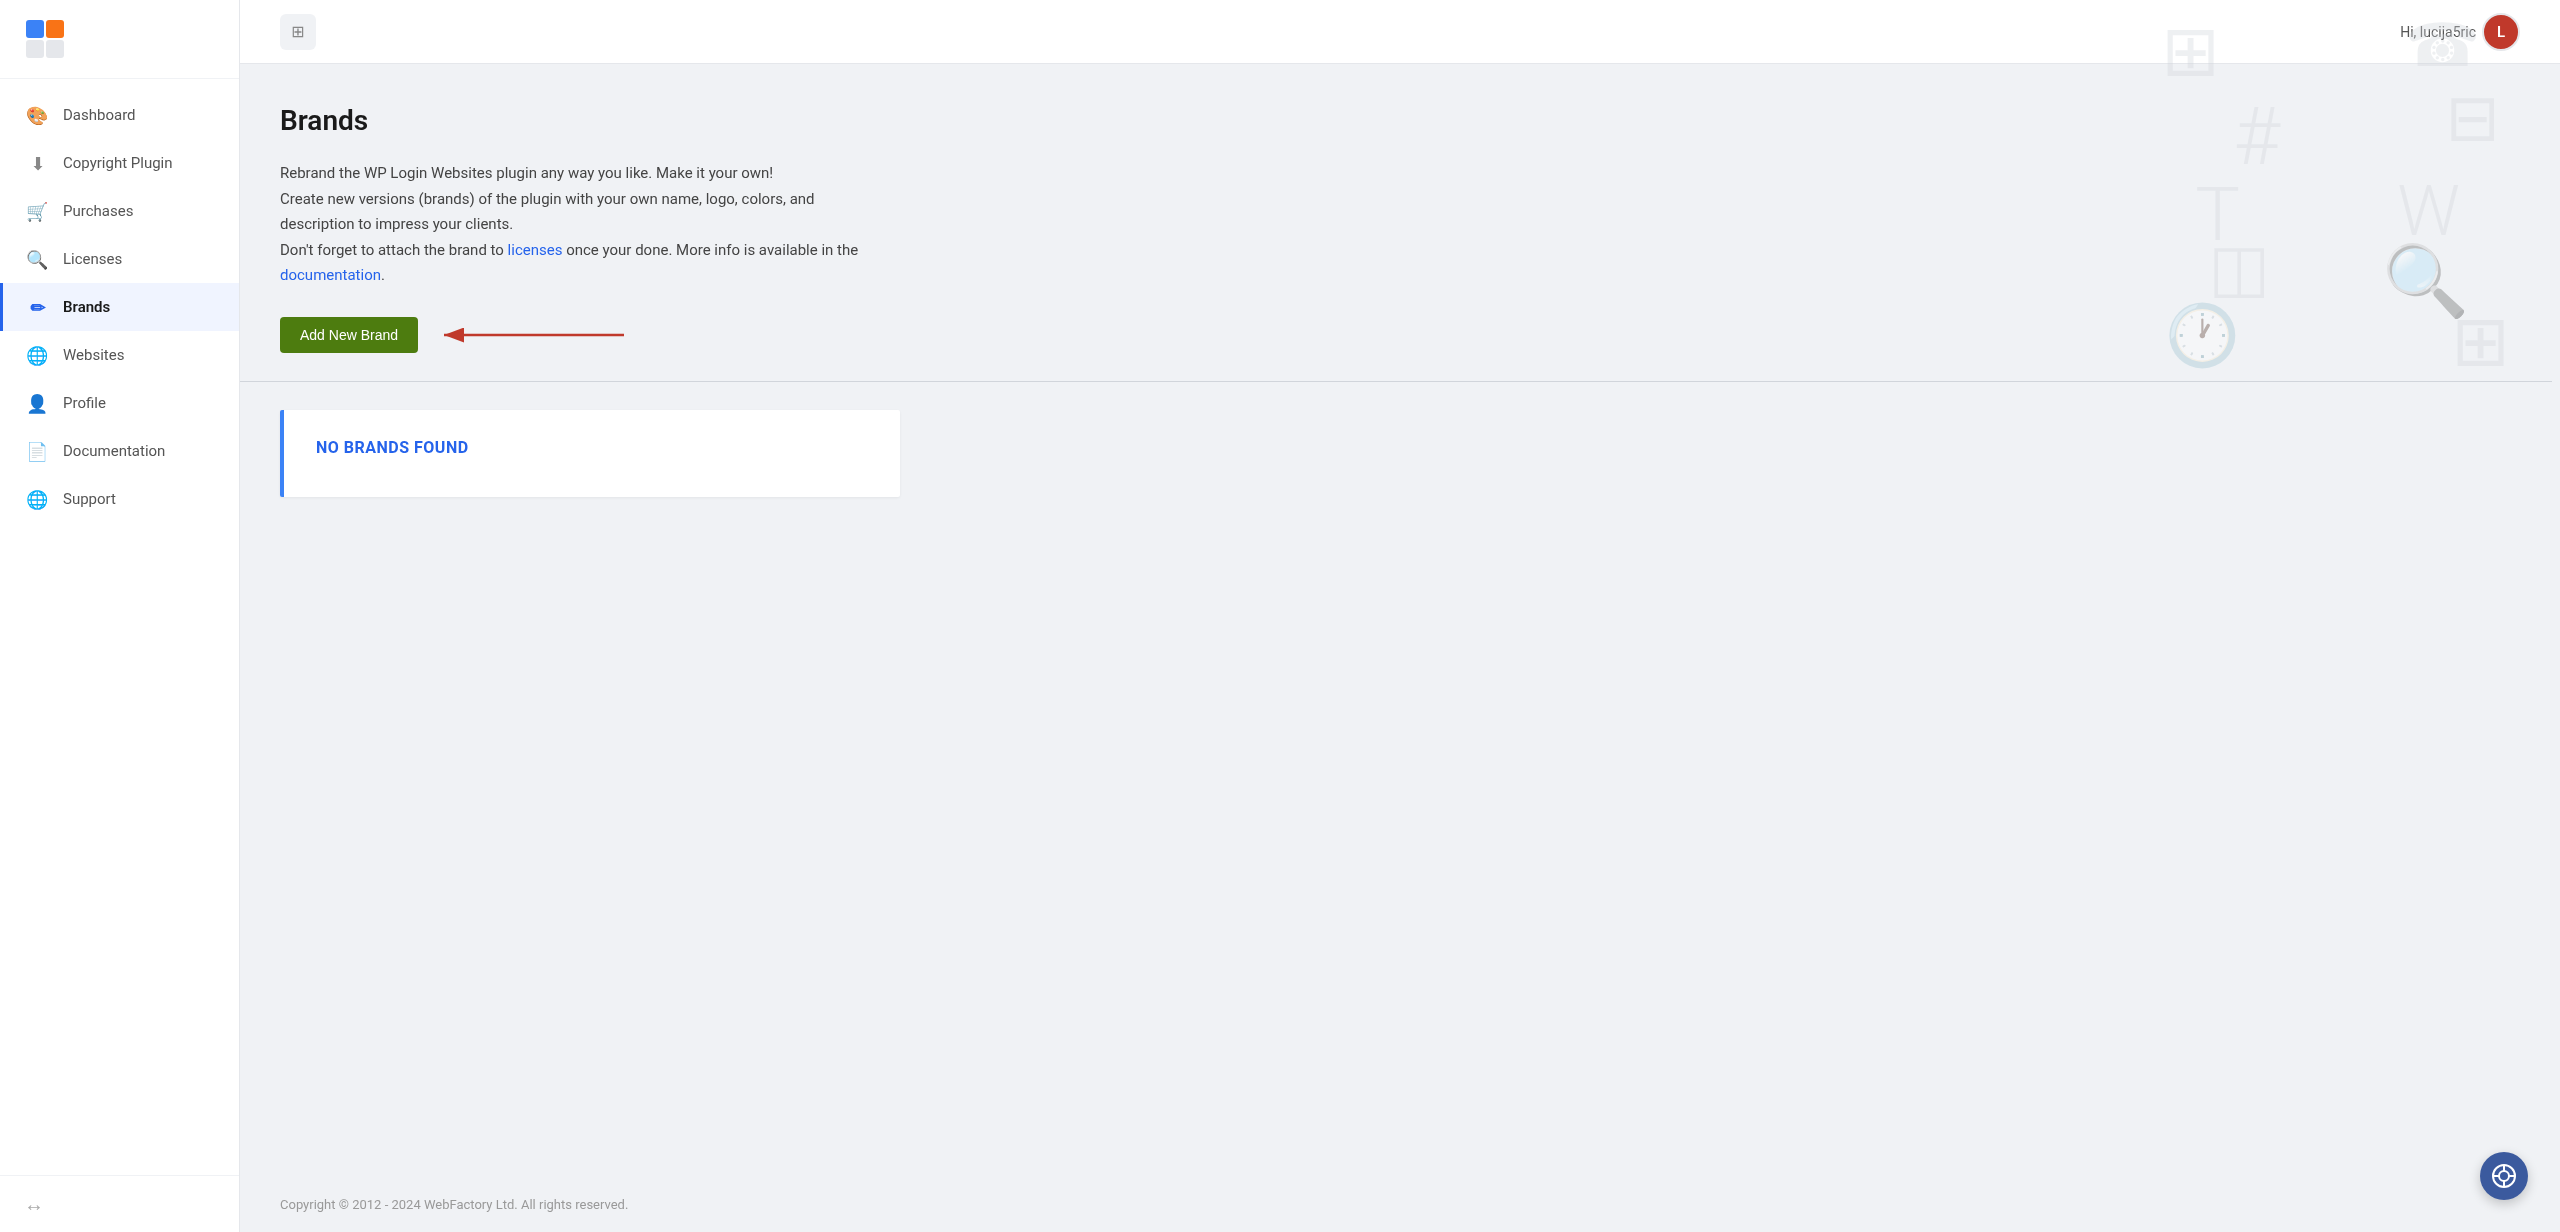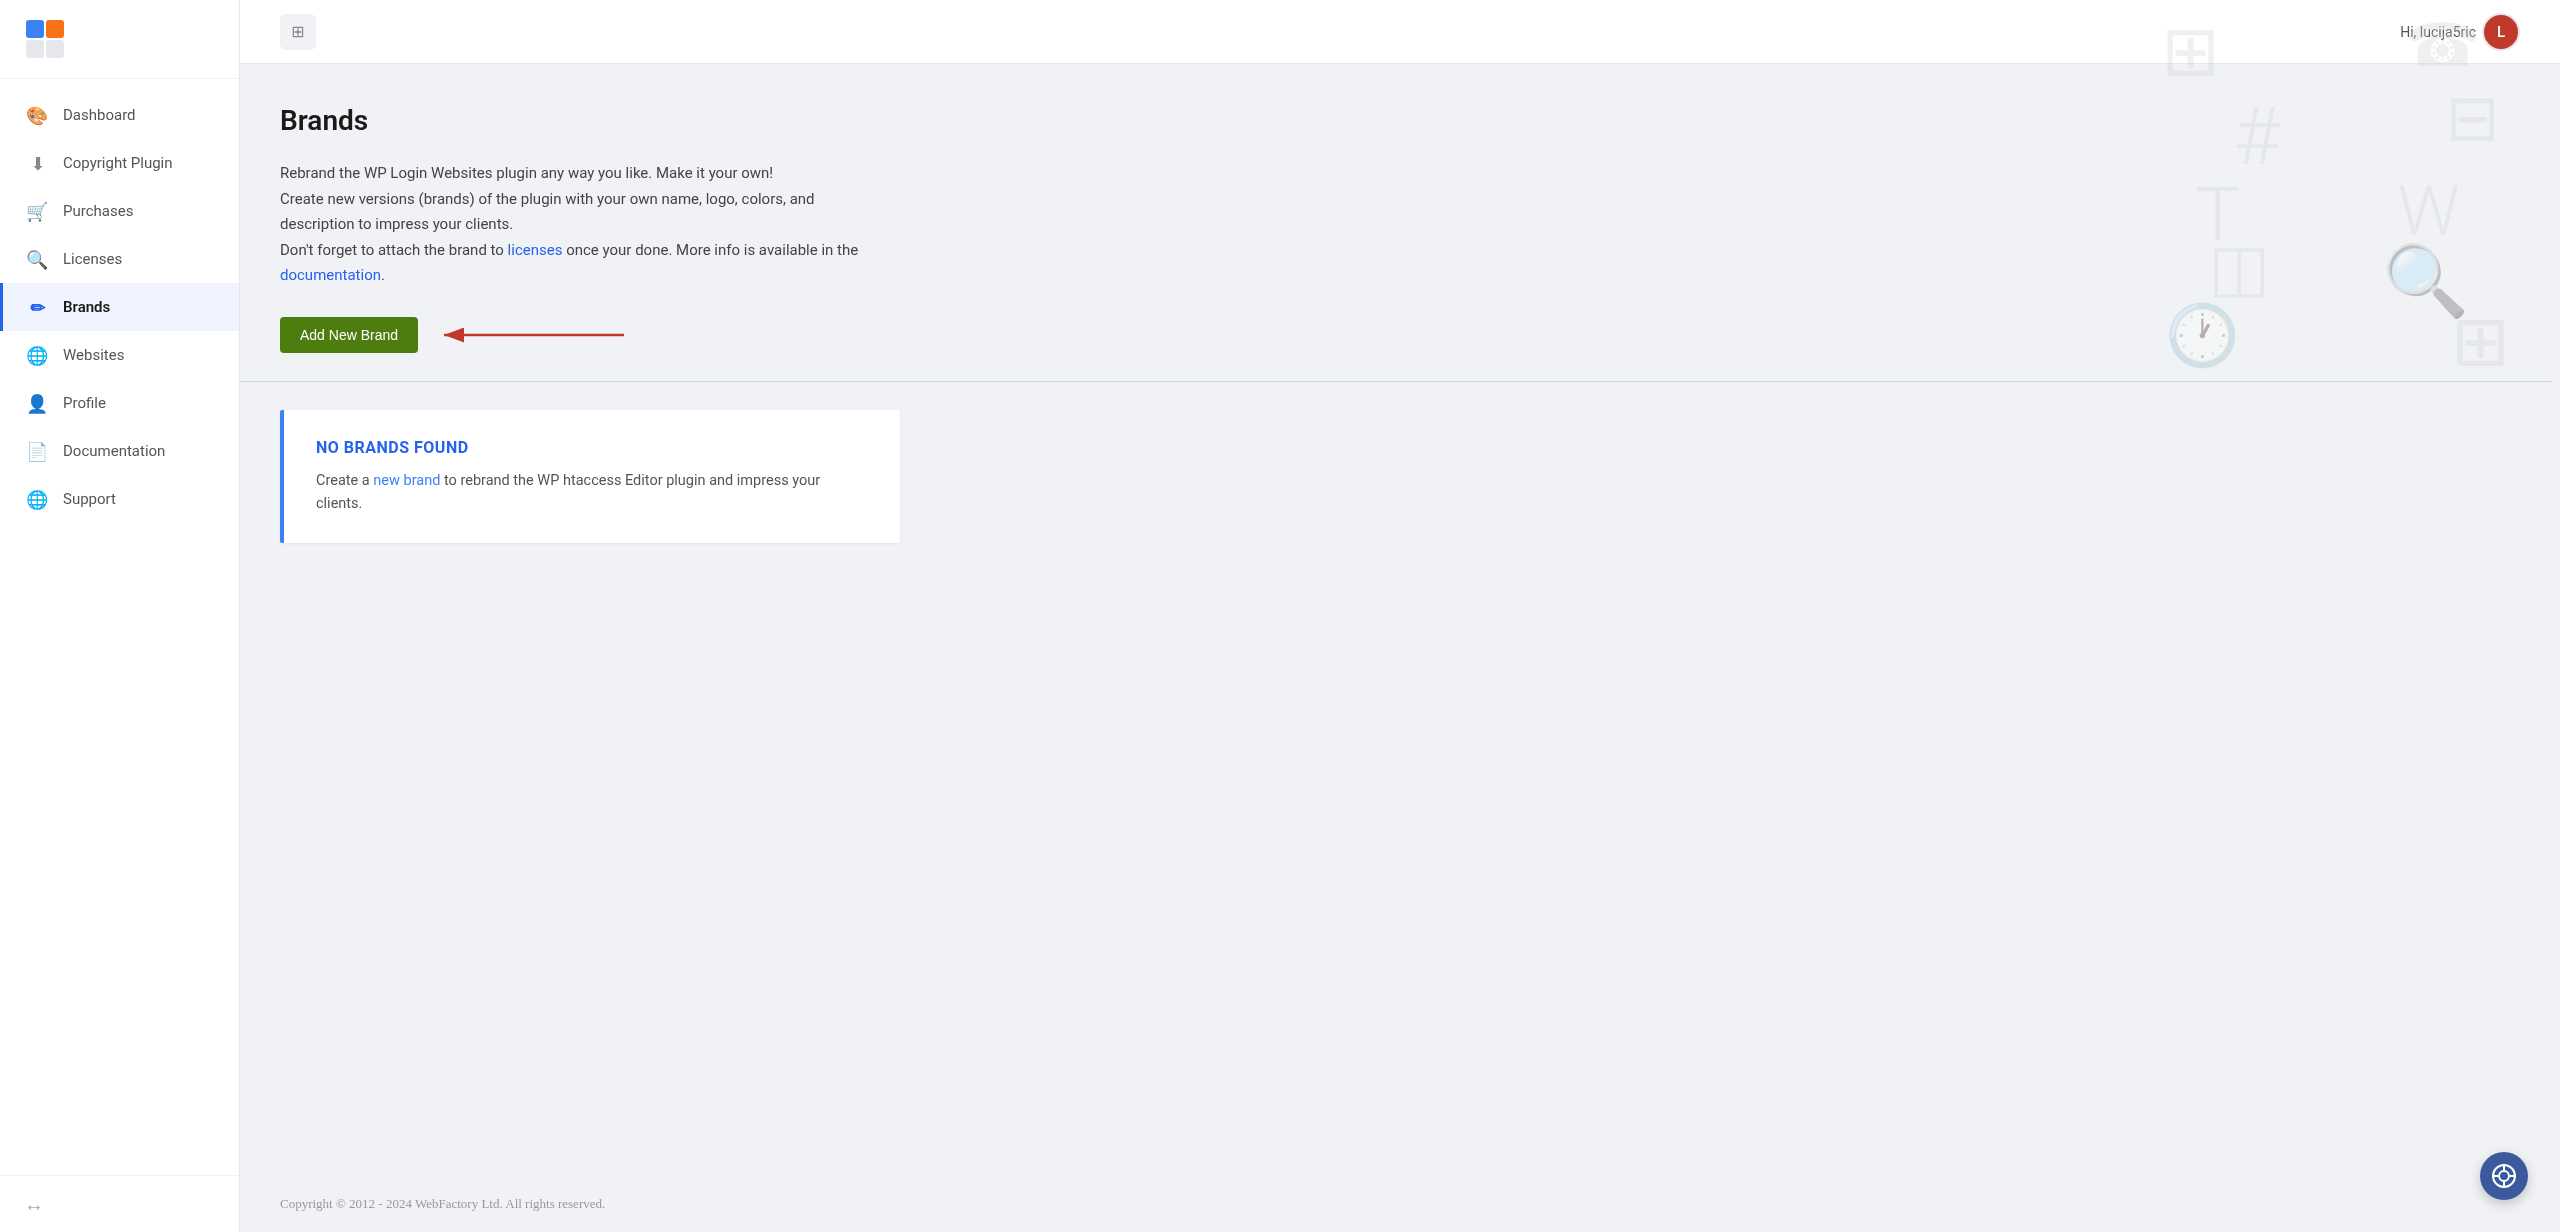--- a/index.html
+++ b/index.html
@@ -217,21 +217,20 @@
     }
 
     
     .footer {
       padding: 20px 40px;
       color: #999;
       font-size: 13px;
       background: transparent;
       position: relative;
       z-index: 1;
-      font-family: Liberation Serif, serif;
     }
 
     
     .support-fab {
       position: fixed;
       bottom: 32px;
       right: 32px;
       width: 48px; height: 48px;
       background: #3b5a9e;
       border-radius: 50%;
@@ -347,23 +346,20 @@
           </defs>
           <line x1="190" y1="14" x2="10" y2="14" stroke="#c0392b" stroke-width="2.5" marker-end="url(#arrowhead)"></line>
         </svg>
       </span>
     </div>
 
     <hr class="section-divider">
 
     <div class="no-brands-card">
       <div class="no-brands-title">NO BRANDS FOUND</div>
-      <p class="no-brands-text">
-        Create a <a href="#">new brand</a> to rebrand the WP htaccess Editor plugin and impress your clients.
-      </p>
     </div>
   </div>
 
   <div class="footer">
     <span>Copyright © 2012 - 2024 WebFactory Ltd. All rights reserved.</span>
   </div>
 
   <div class="support-fab">
     <svg width="26" height="26" viewBox="0 0 26 26" fill="none">
       <circle cx="13" cy="13" r="11" stroke="white" stroke-width="2"></circle>

